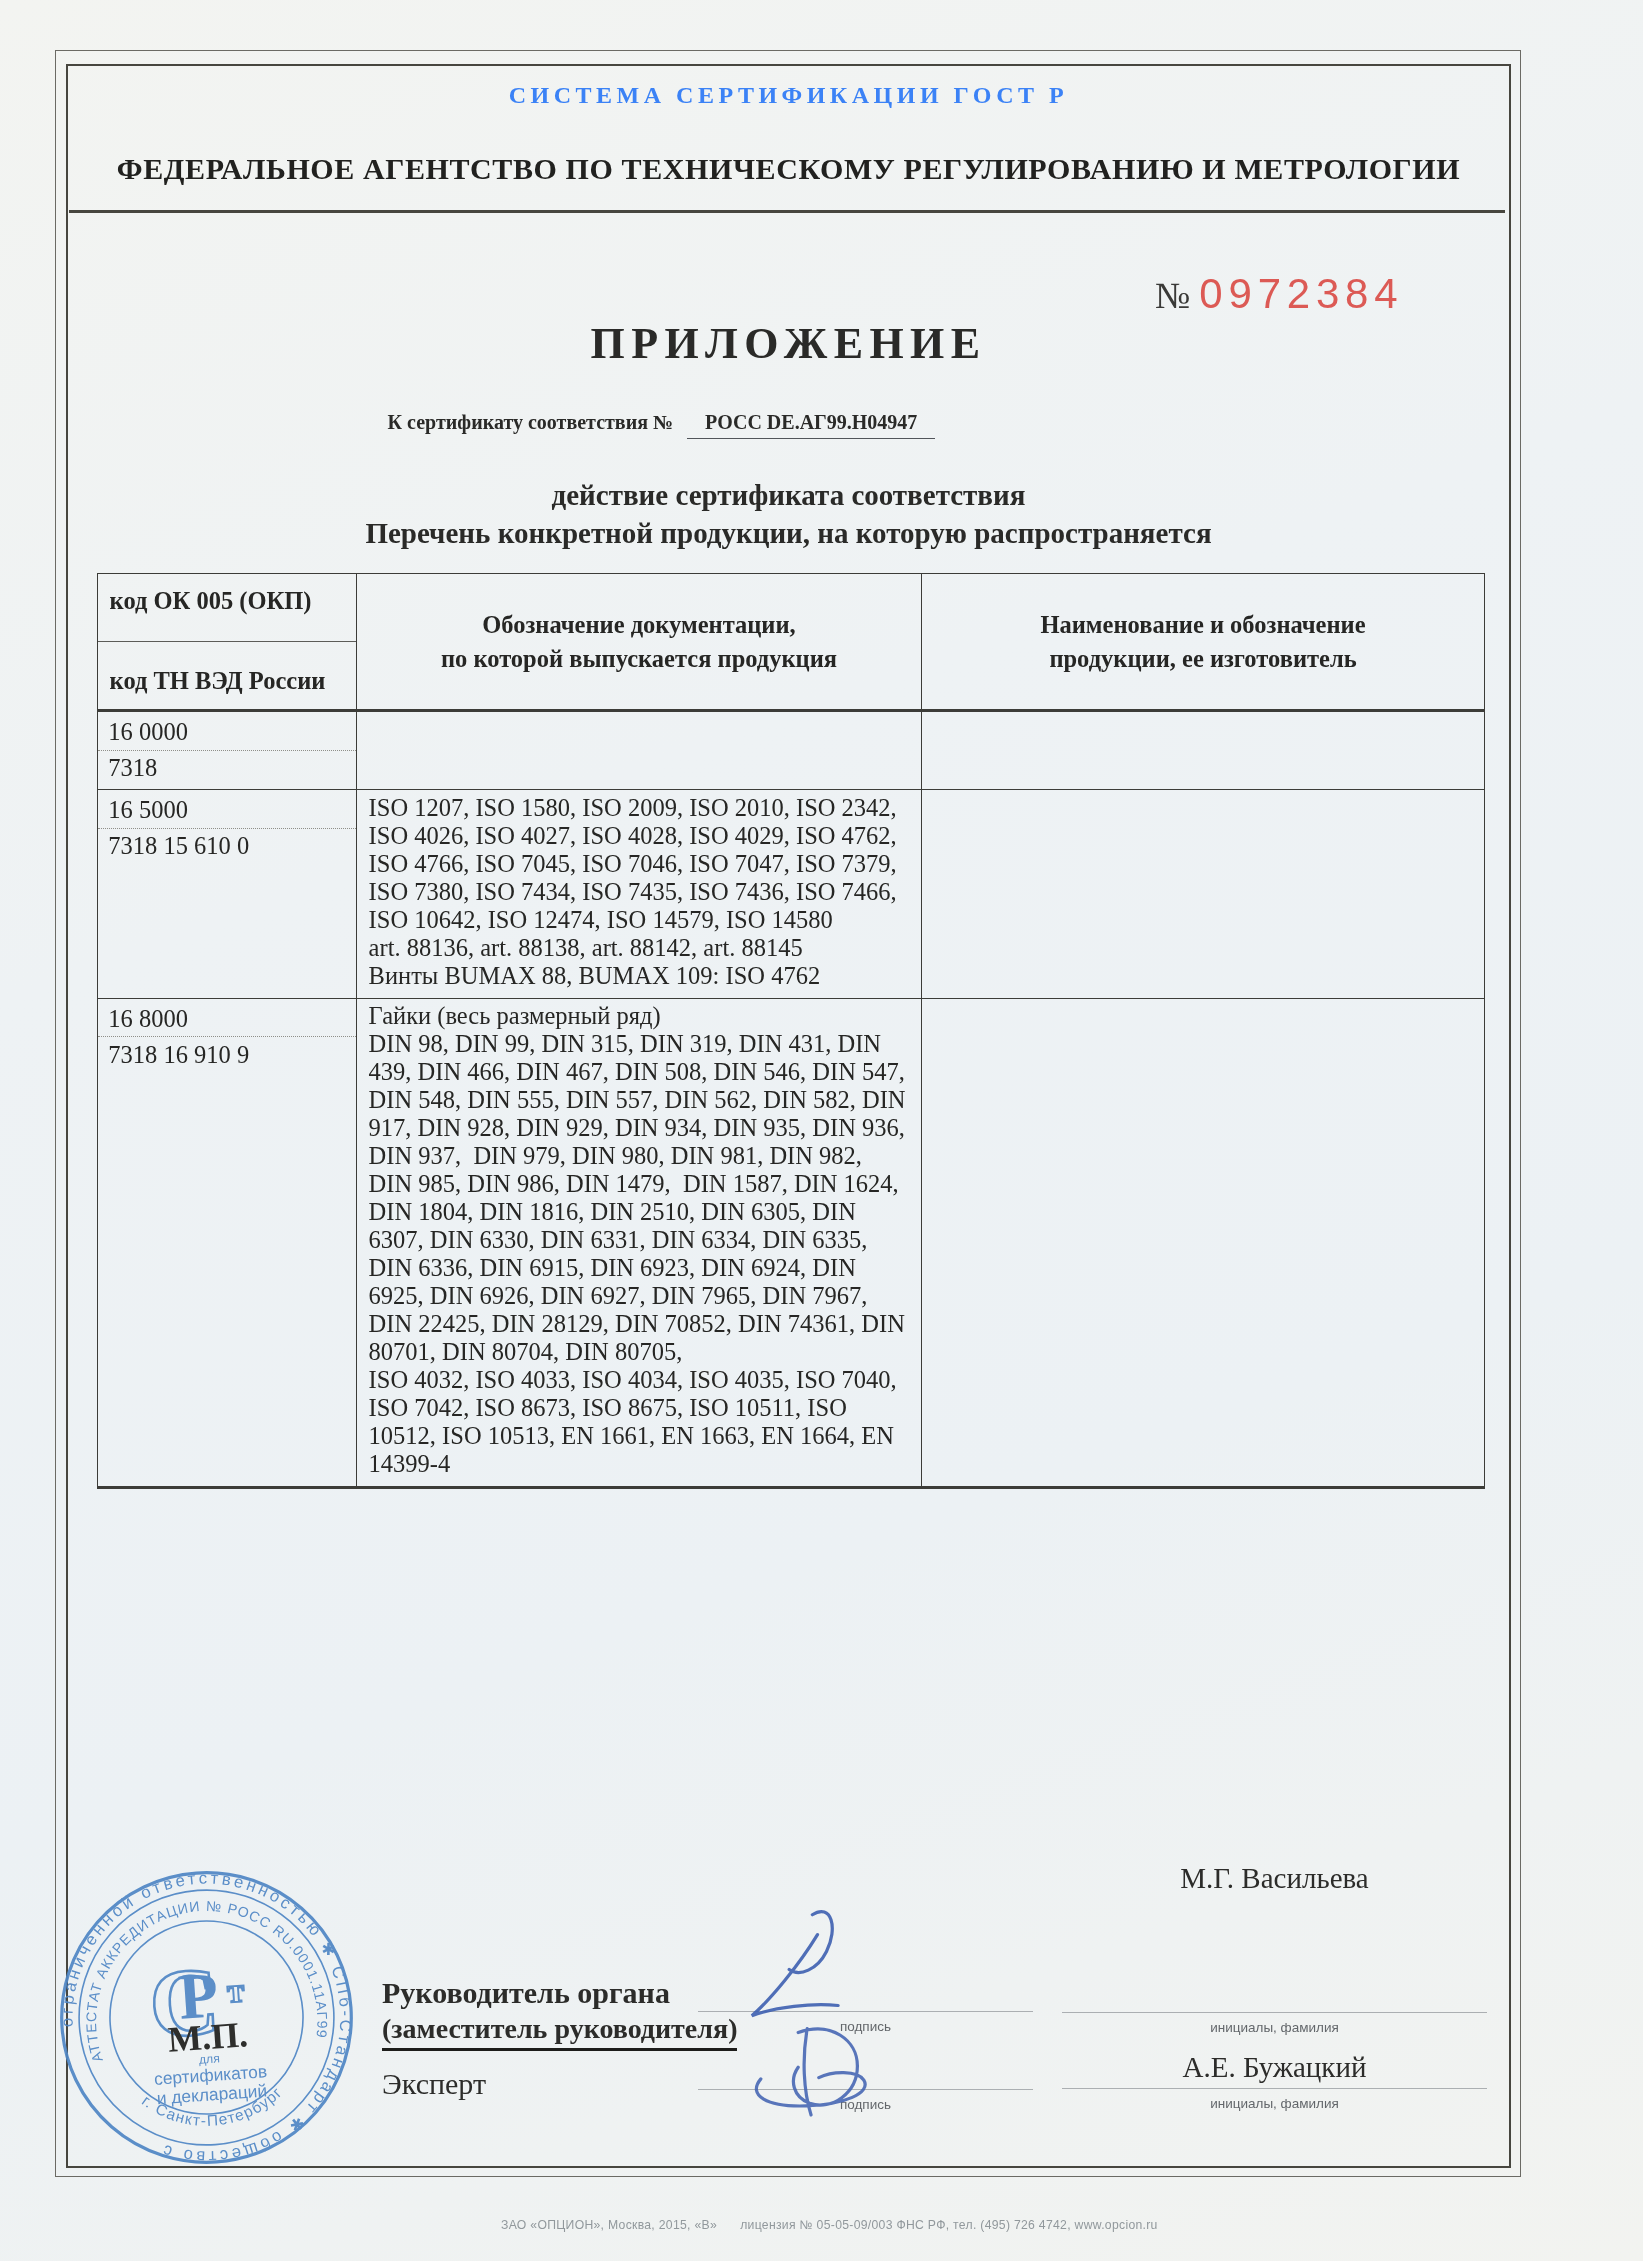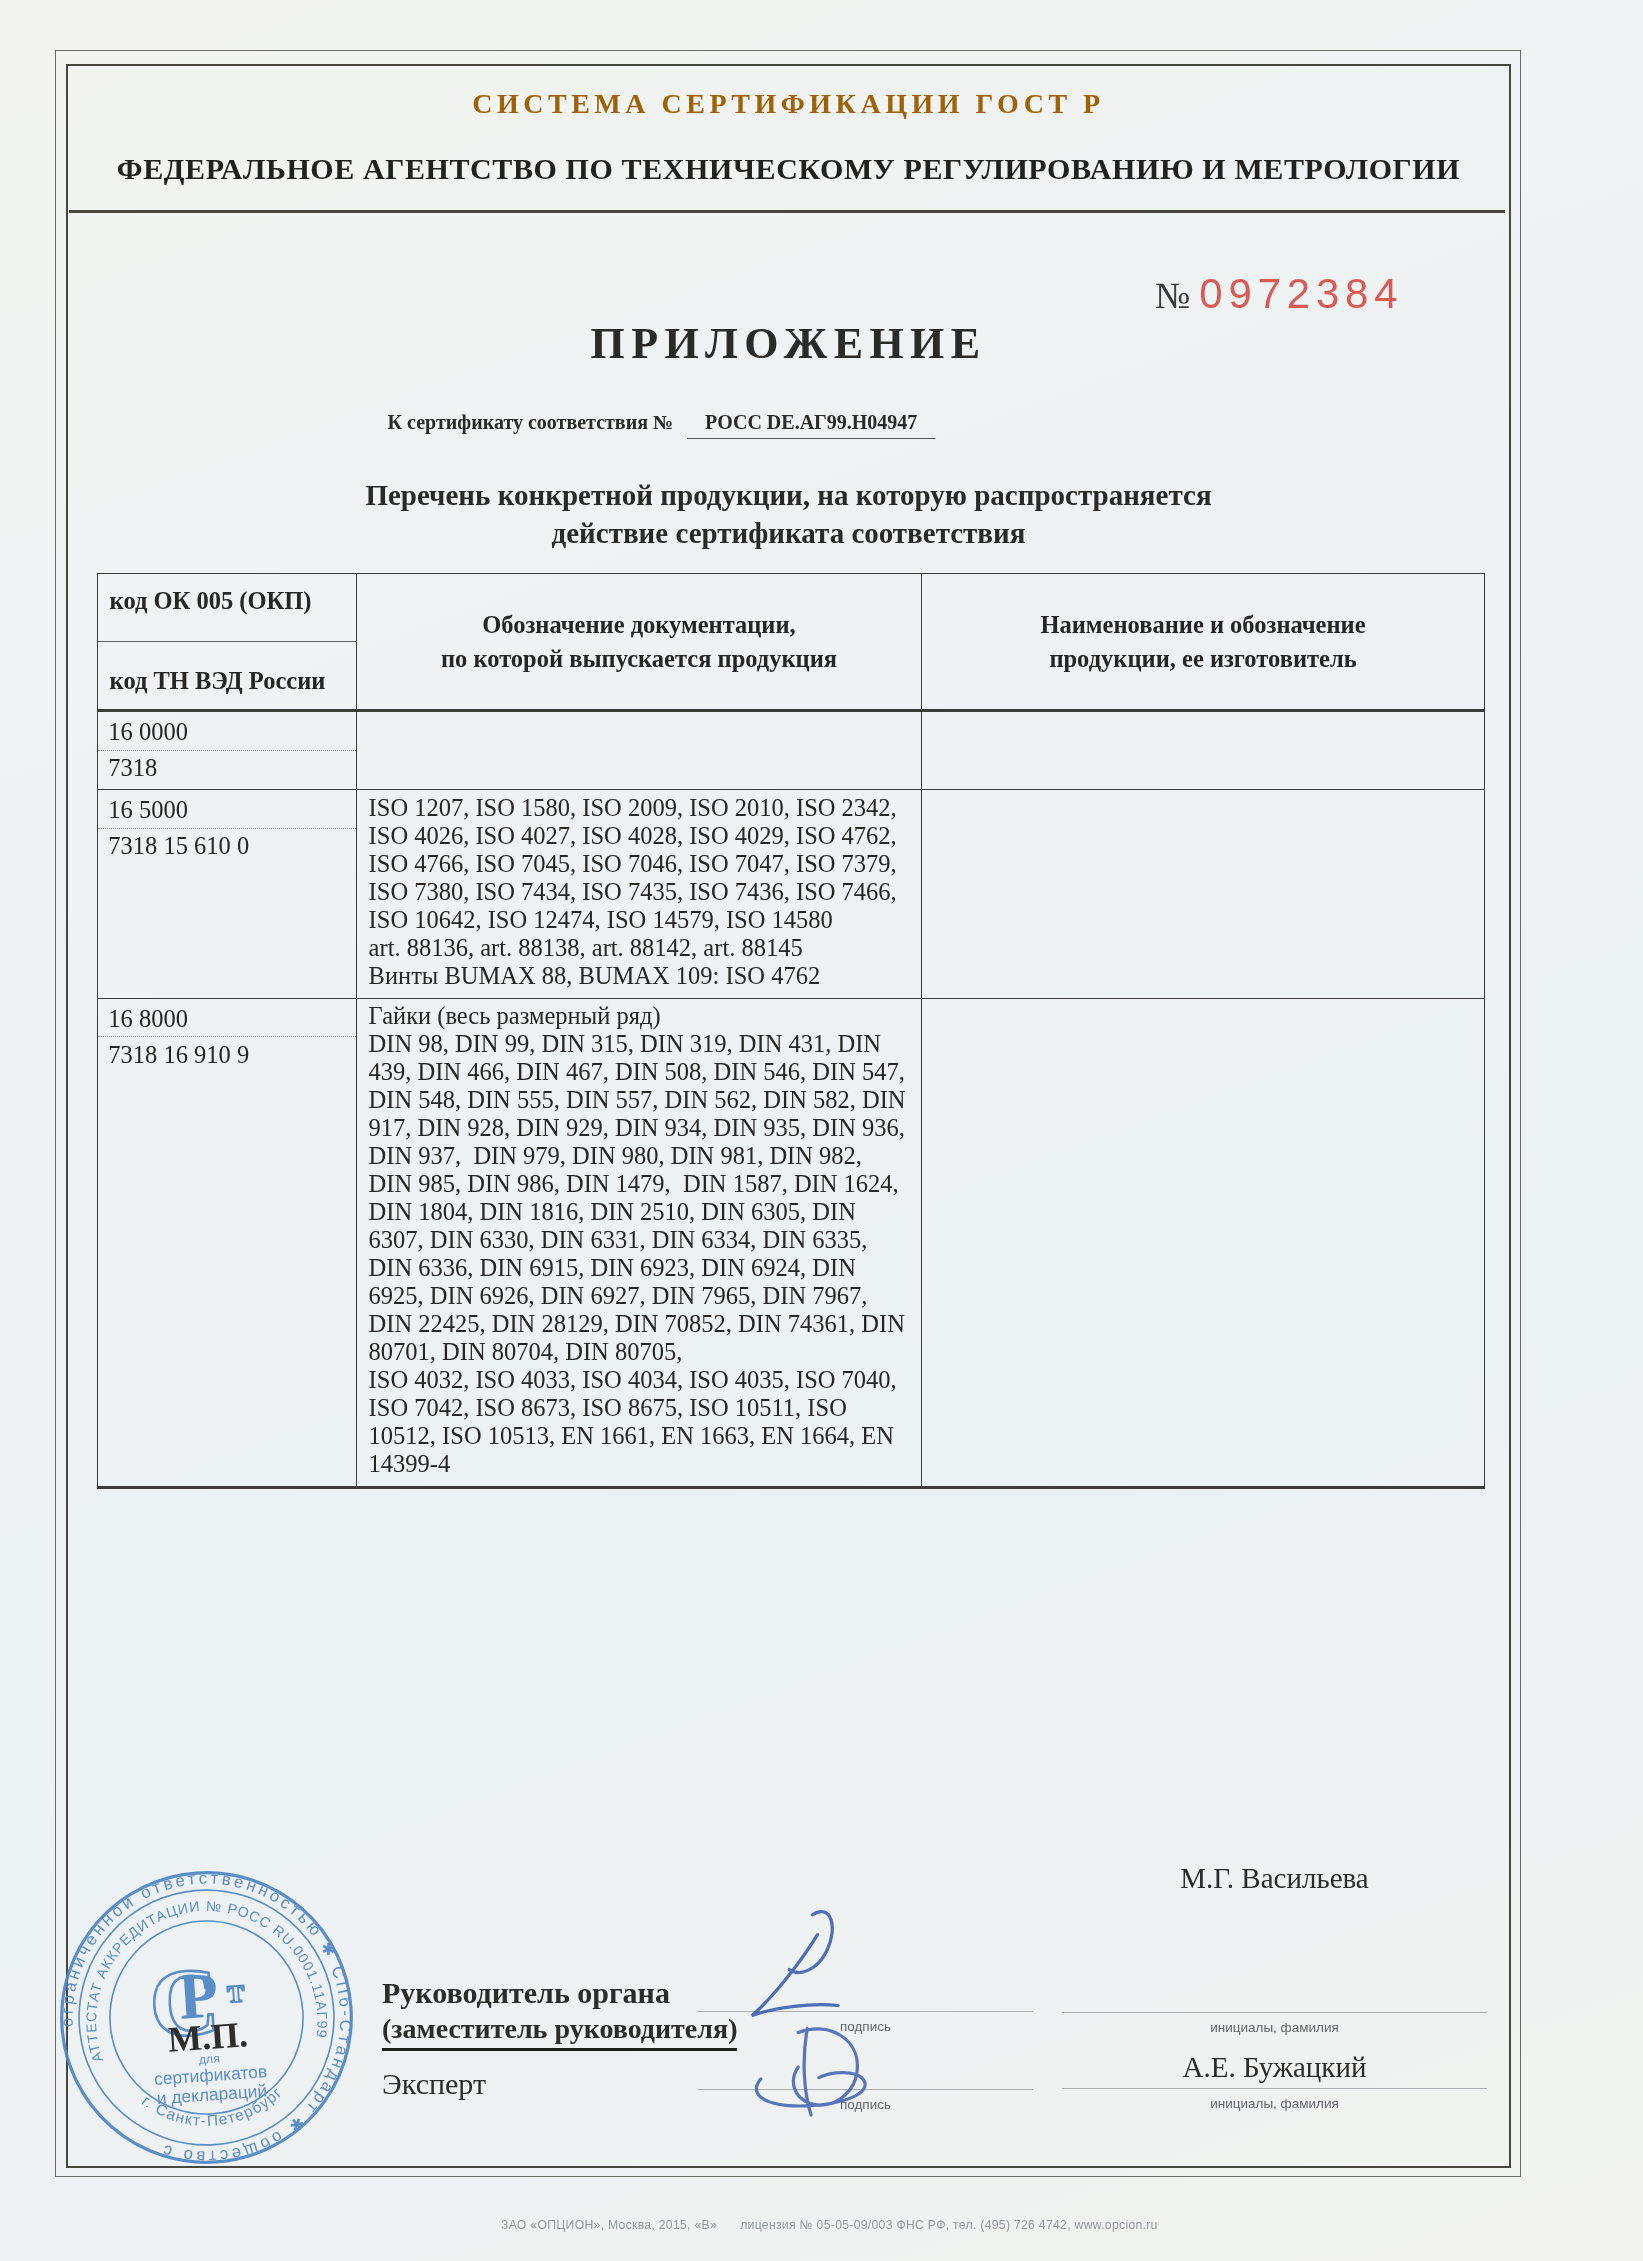--- a/index.html
+++ b/index.html
@@ -6,21 +6,21 @@
   body{
     width:1644px;height:2261px;position:relative;
     background:linear-gradient(160deg,#f3f4f1 0%,#eef2f4 35%,#ecf1f4 65%,#f2f3f0 100%);
     font-family:"Liberation Serif","DejaVu Serif",serif;
     color:#262624;
     -webkit-font-smoothing:antialiased;
   }
   .abs{position:absolute;}
   .frame-outer{left:55px;top:50px;width:1464px;height:2125px;border:1.9px solid #6b6a64;}
   .frame-inner{left:66px;top:64px;width:1441px;height:2100px;border:2.6px solid #47463f;}
-  .hdr1{left:66px;top:88px;width:1445px;text-align:center;font-size:28px;font-weight:bold;letter-spacing:4.5px;color:#a16207;}
+  .hdr1{left:66px;top:82px;width:1445px;text-align:center;font-size:24px;font-weight:bold;letter-spacing:4.5px;color:#3b82f6;}
   .hdr2{left:66px;top:152px;width:1445px;text-align:center;font-size:30px;font-weight:bold;letter-spacing:0.6px;color:#21211f;}
   .hdr-divider{left:69px;top:210px;width:1436px;height:2.6px;background:#47463f;}
   .doc-number{left:1155px;top:270px;white-space:nowrap;}
   .no-sign{font-size:37px;color:#3a3a38;}
   .no-digits{font-family:"Liberation Sans","DejaVu Sans",sans-serif;font-size:42px;letter-spacing:5.8px;color:#dc5a55;margin-left:9px;}
   .title{left:66px;top:318px;width:1445px;text-align:center;font-size:44px;font-weight:bold;letter-spacing:6.4px;color:#2a2a28;}
   .cert-line{left:66px;top:411px;width:1191px;text-align:center;font-size:20px;font-weight:bold;color:#2a2a28;}
   .cert-num{border-bottom:1.9px solid #51555a;padding:0 18px 5.1px 18px;margin-left:14px;font-weight:bold;}
   .subtitle{left:66px;top:476px;width:1445px;text-align:center;font-size:29px;font-weight:bold;line-height:1.32;color:#2a2a28;}
 
@@ -83,22 +83,22 @@
     <span class="no-sign">№</span><span class="no-digits">0972384</span>
   </div>
 
   <div class="abs title">ПРИЛОЖЕНИЕ</div>
 
   <div class="abs cert-line">
     <span>К сертификату соответствия №</span><span class="cert-num">РОСС DE.АГ99.Н04947</span>
   </div>
 
   <div class="abs subtitle">
+    <div>действие сертификата соответствия</div>
     <div>Перечень конкретной продукции,  на которую распространяется</div>
-    <div>действие сертификата соответствия</div>
   </div>
 
   <div class="abs doc-table">
     <div class="t-head">
       <div class="t-cell h-col1">
         <div class="c1top">код ОК 005 (ОКП)</div>
         <div class="c1sep"></div>
         <div class="c1bot">код ТН ВЭД России</div>
       </div>
       <div class="t-cell h-center">Обозначение документации,

